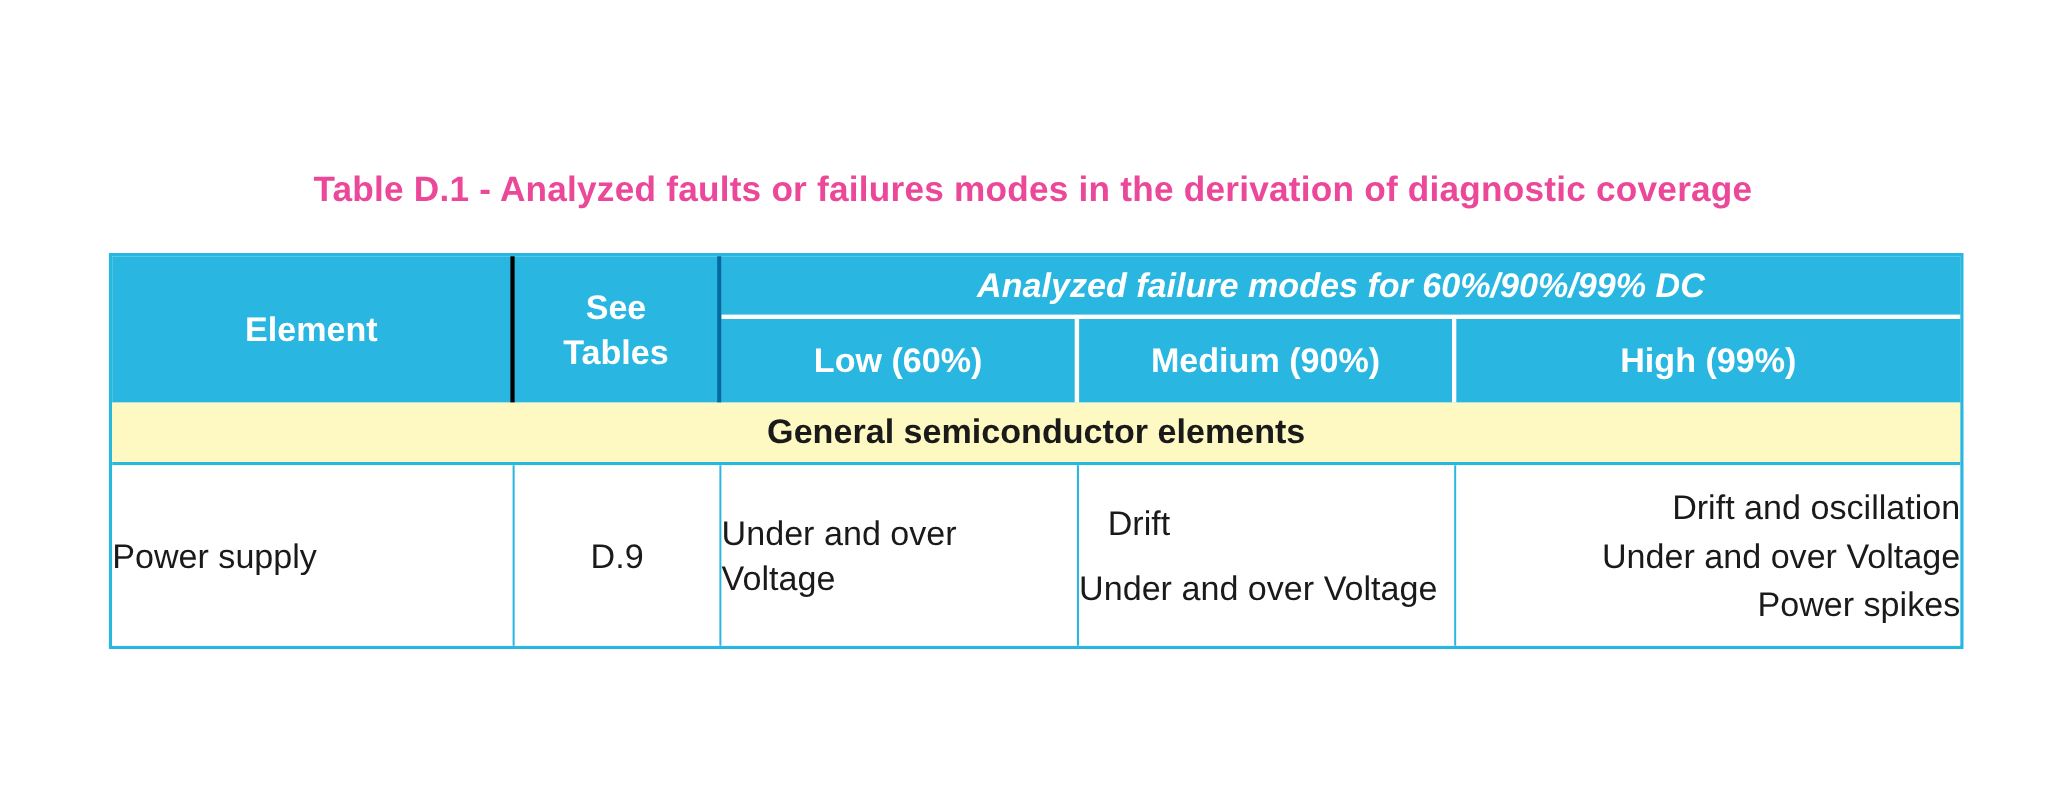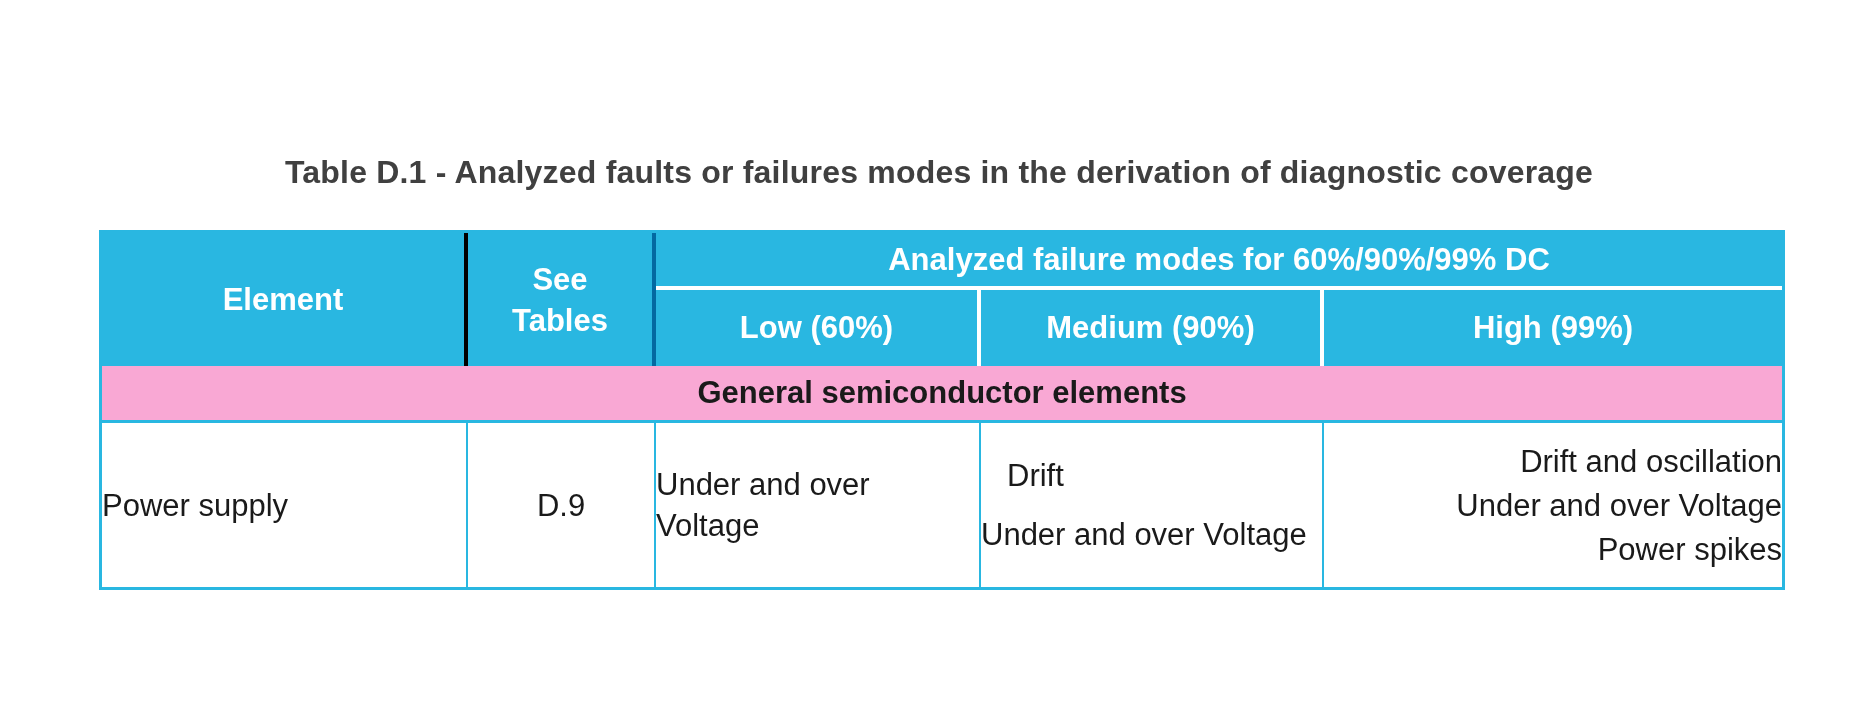--- a/index.html
+++ b/index.html
@@ -12,21 +12,21 @@
     overflow: hidden;
   }
   .doc-title {
     position: absolute;
     left: 99px;
     top: 154px;
     width: 1680px;
     text-align: center;
     font-size: 32px;
     font-weight: bold;
-    color: #404040;
+    color: #ec4899;
     letter-spacing: 0.2px;
   }
   table.d1 {
     position: absolute;
     left: 99px;
     top: 230px;
     width: 1680px;
     table-layout: fixed;
     border-collapse: separate;
     border-spacing: 0;
@@ -40,27 +40,27 @@
   th {
     background: #29b7e1;
     color: #ffffff;
     font-size: 31px;
     font-weight: bold;
     text-align: center;
     vertical-align: middle;
   }
   th.th-element { border-right: 4px solid #000000; }
   th.th-see     { border-right: 4px solid #0369a1; line-height: 41px; }
-  th.th-group   { border-bottom: 4px solid #ffffff; }
+  th.th-group   { border-bottom: 4px solid #ffffff; font-style: italic; }
   th.th-low, th.th-medium { border-right: 4px solid #ffffff; }
 
   
   tr.section-row { height: 57px; }
   tr.section-row td {
-    background: #f9a8d4;
+    background: #fef9c3;
     border-bottom: 3px solid #29b7e1;
     color: #1a1a1a;
     font-size: 31px;
     font-weight: bold;
     text-align: center;
     vertical-align: middle;
   }
 
   
   tr.data-row { height: 164px; }

